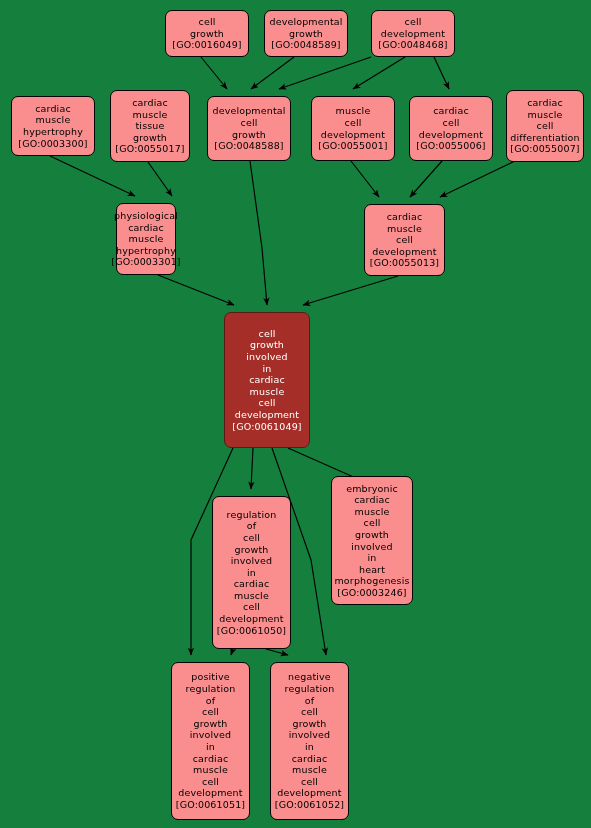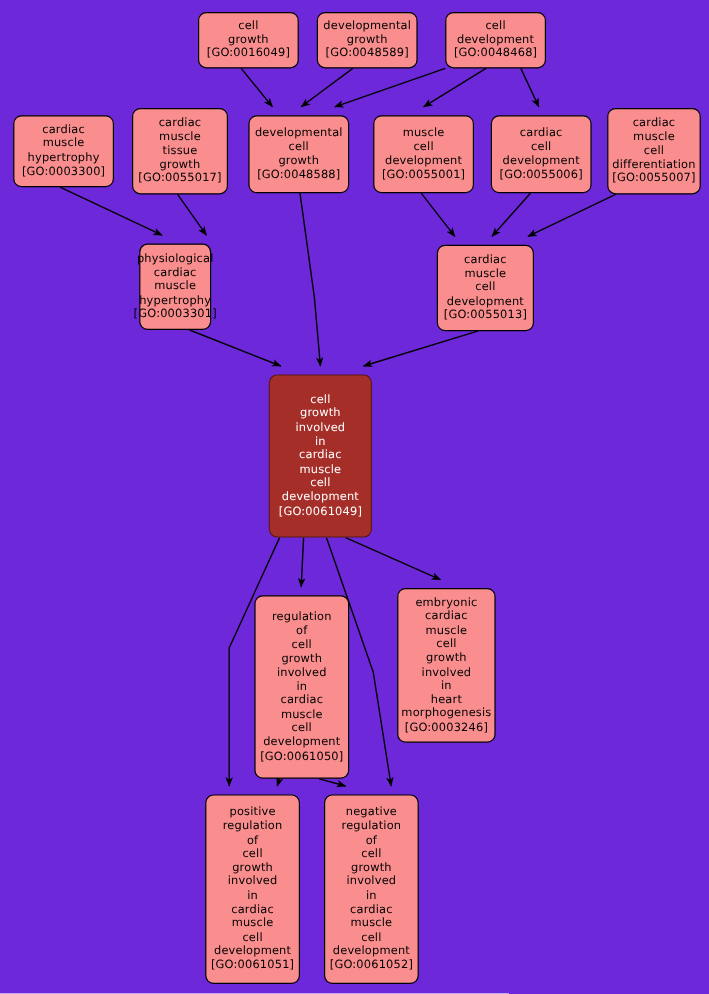--- a/index.html
+++ b/index.html
@@ -4,21 +4,21 @@
 <style>
   html, body {
     margin: 0;
     padding: 0;
     background: #ffffff;
   }
   #graph-root {
     position: relative;
     width: 591px;
     height: 828px;
-    background: #6d28d9;
+    background: #15803d;
     font-family: "DejaVu Sans", sans-serif;
     overflow: hidden;
   }
   #edge-layer {
     position: absolute;
     left: 0;
     top: 0;
     width: 591px;
     height: 828px;
     pointer-events: none;
@@ -179,21 +179,21 @@
 cell
 growth
 involved
 in
 cardiac
 muscle
 cell
 development</span>
         <span class="node-id">[GO:0061050]</span>
       </div>
-      <div class="go-node" style="left: 331px; top: 490px; width: 82px; height: 129px;">
+      <div class="go-node" style="left: 331px; top: 476px; width: 82px; height: 129px;">
         <span class="node-label">embryonic
 cardiac
 muscle
 cell
 growth
 involved
 in
 heart
 morphogenesis</span>
         <span class="node-id">[GO:0003246]</span>

